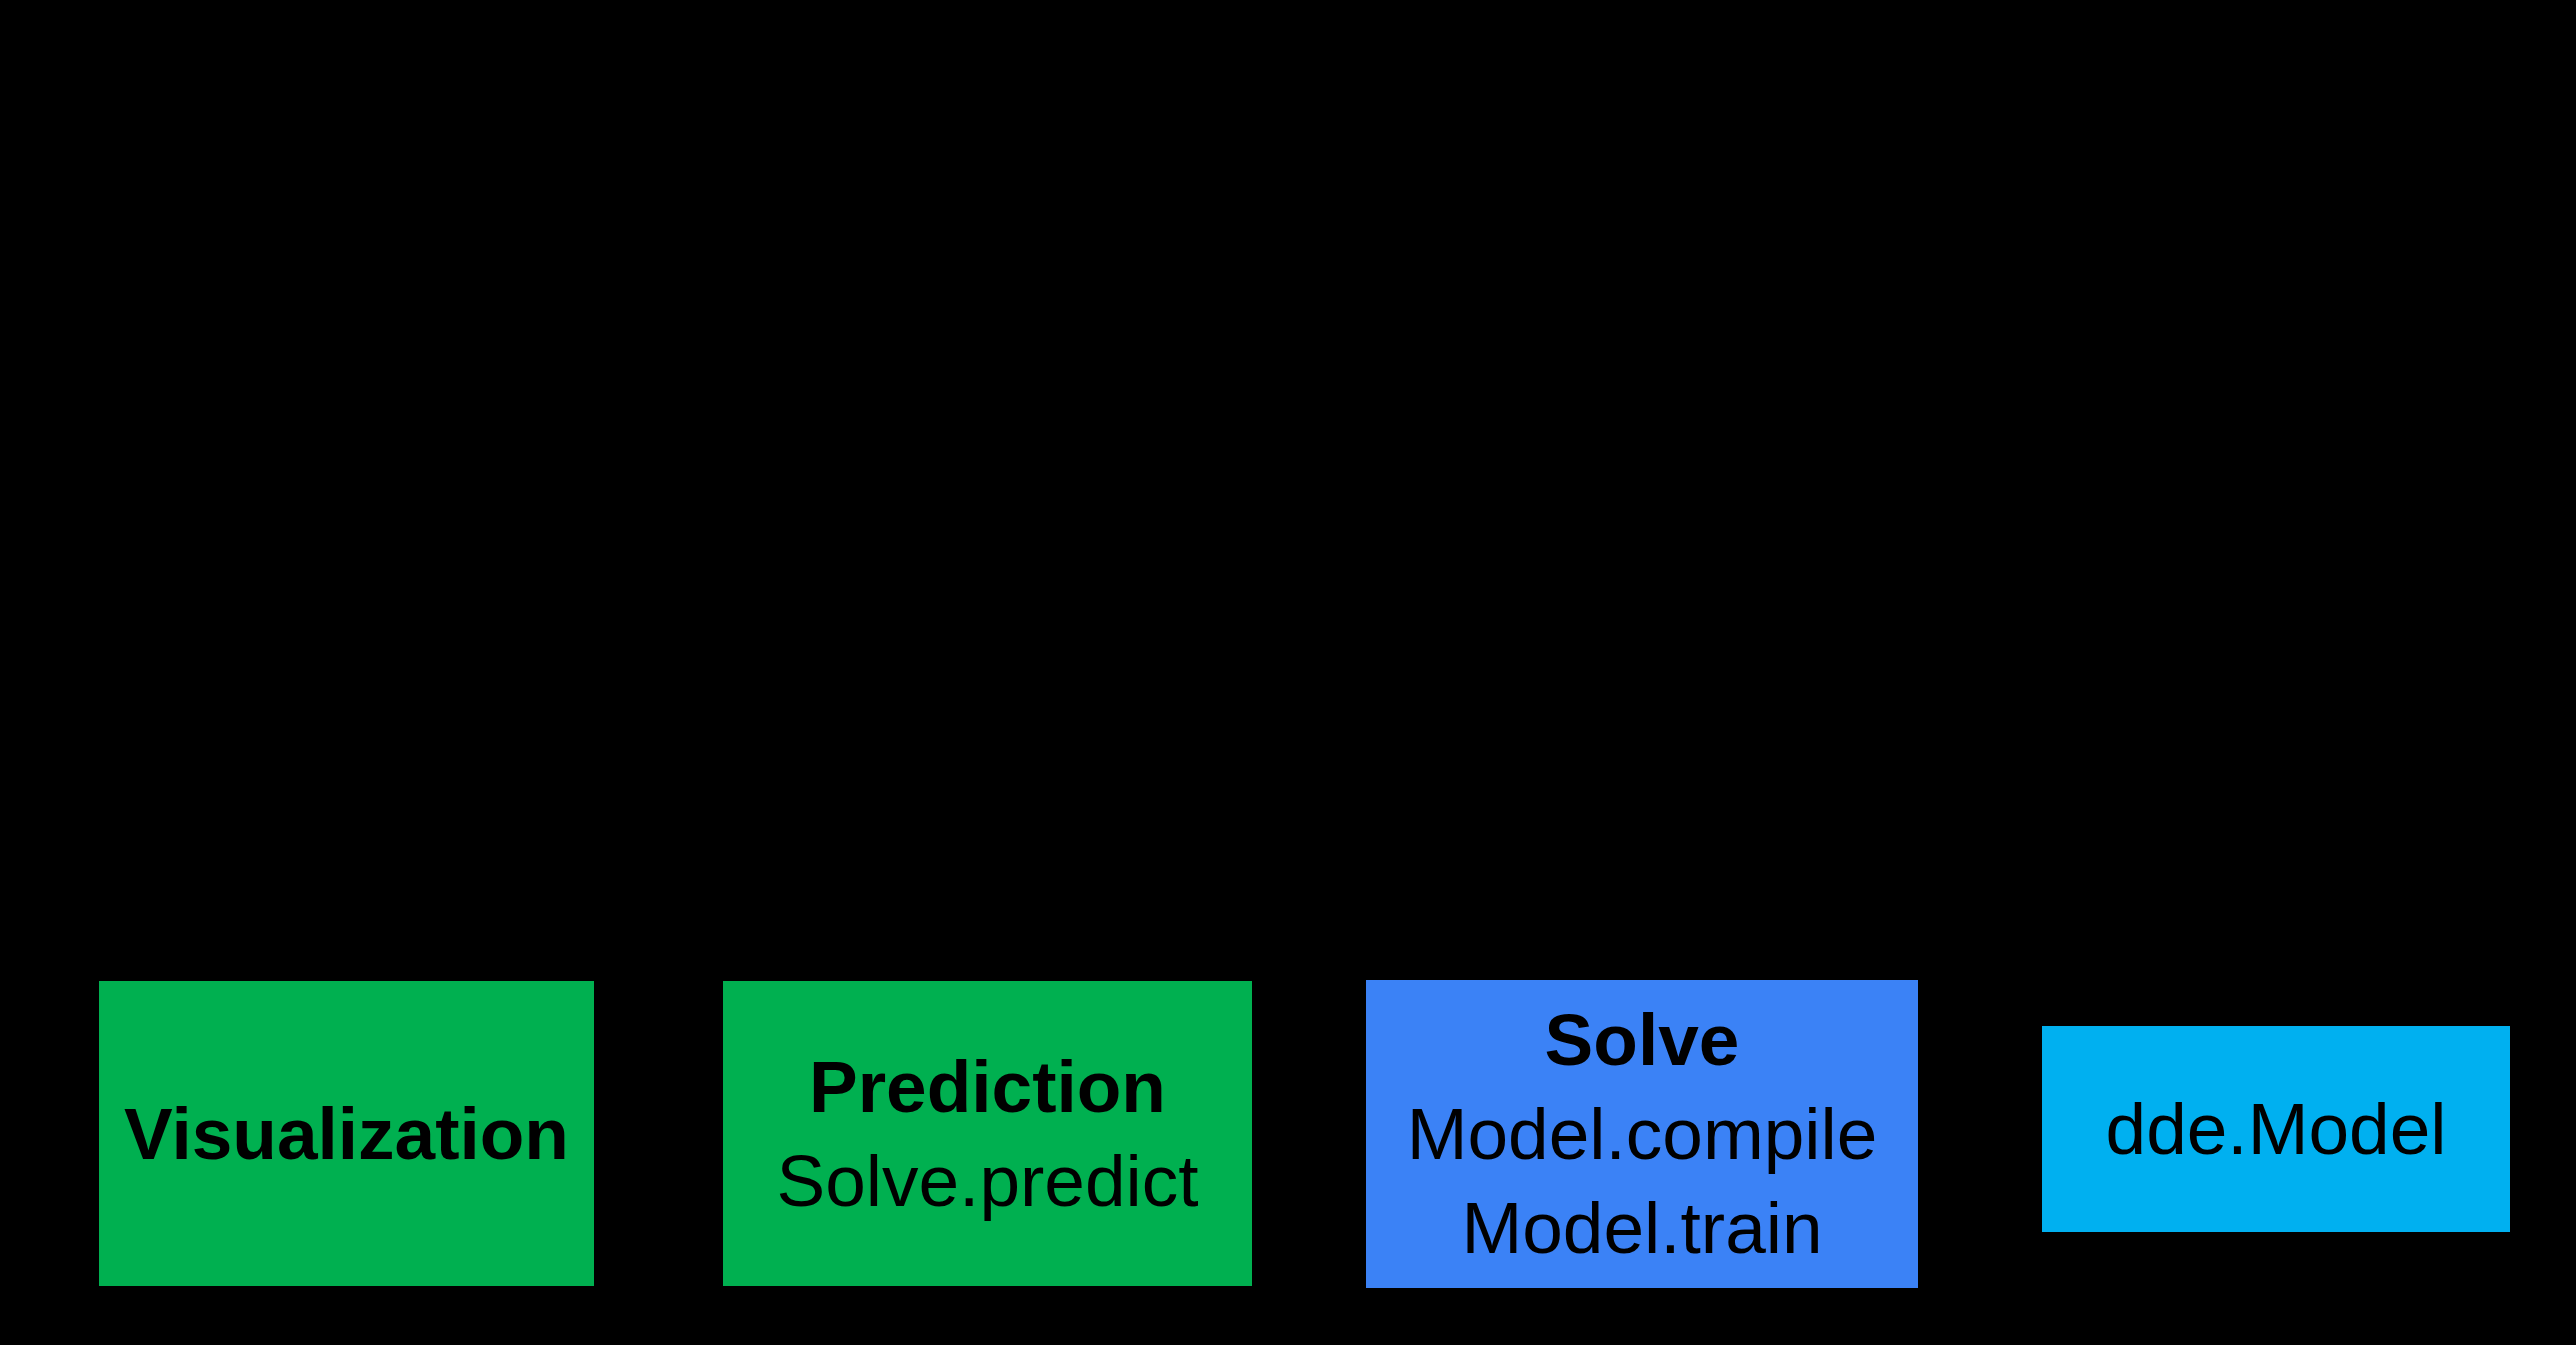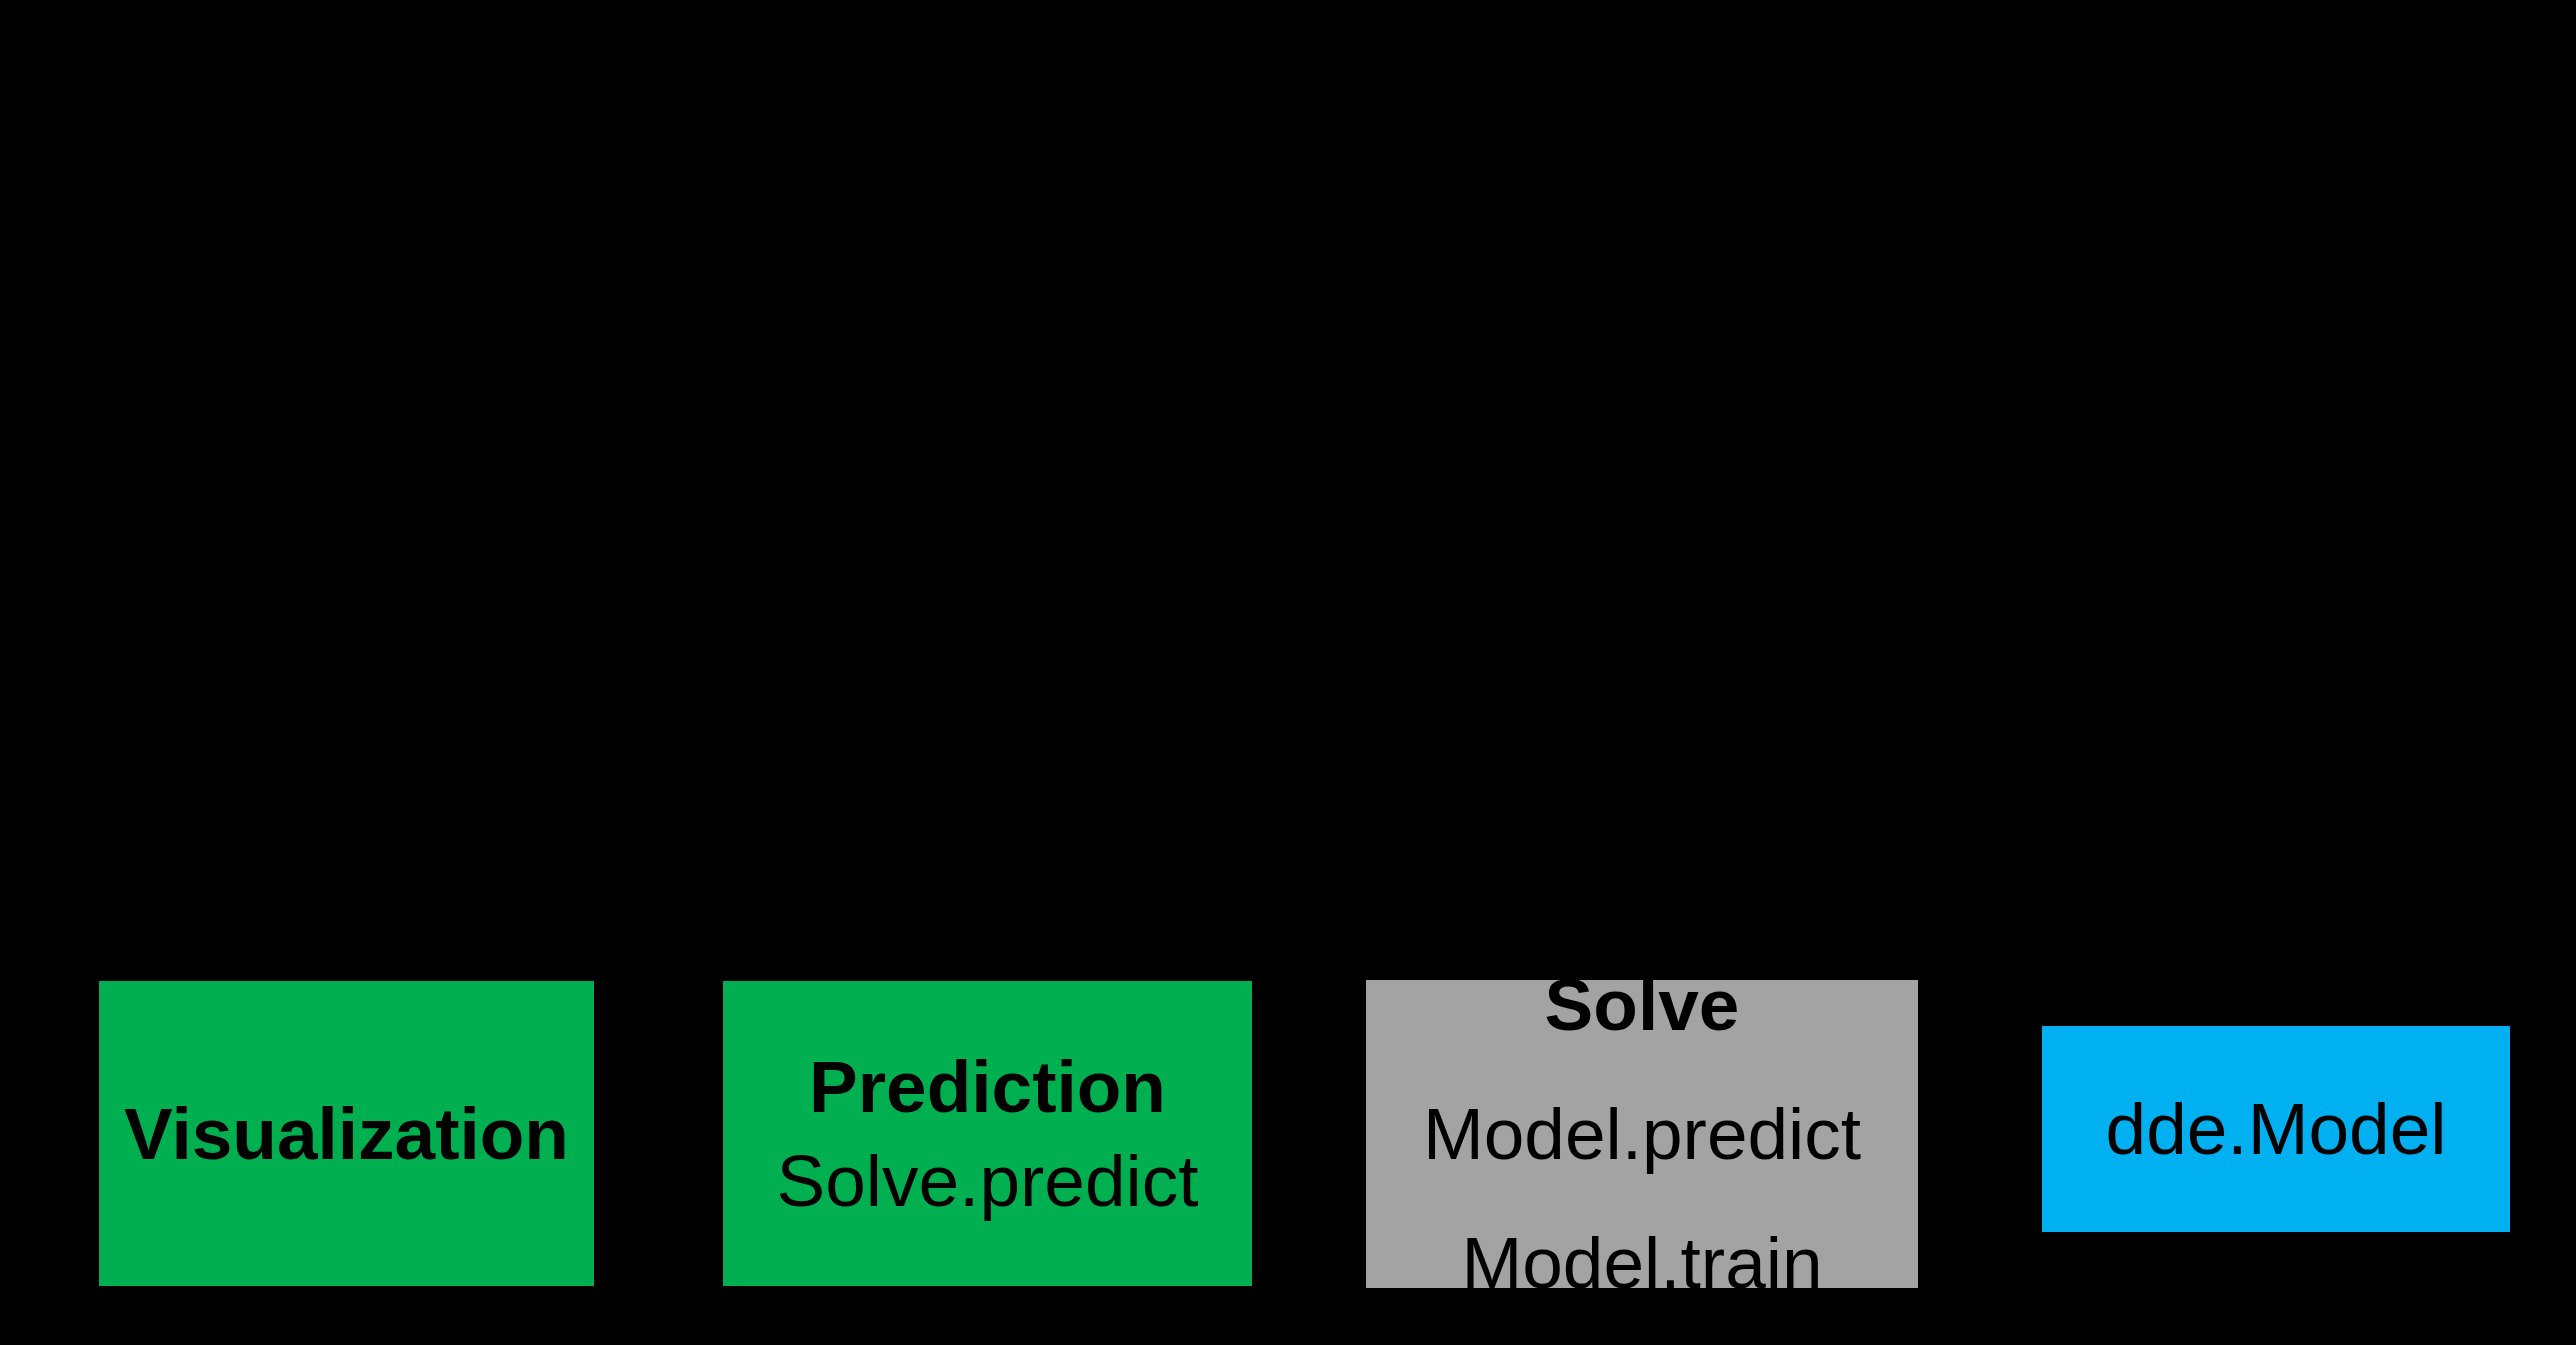--- a/index.html
+++ b/index.html
@@ -41,23 +41,23 @@
 
   <div class="node box-visualization" style="background: rgb(0, 176, 80);">
     <div class="title">Visualization</div>
   </div>
 
   <div class="node box-prediction" style="background: rgb(0, 176, 80);">
     <div class="title">Prediction</div>
     <div class="line">Solve.predict</div>
   </div>
 
-  <div class="node box-solve" style="background: #a3a3a3; gap: 35px;">
+  <div class="node box-solve" style="background: #3b82f6;">
     <div class="title">Solve</div>
-    <div class="line">Model.predict</div>
+    <div class="line">Model.compile</div>
     <div class="line">Model.train</div>
   </div>
 
   <div class="node box-model" style="background: rgb(0, 176, 240);">
     <div class="line">dde.Model</div>
   </div>
 
 </div>
 
 

